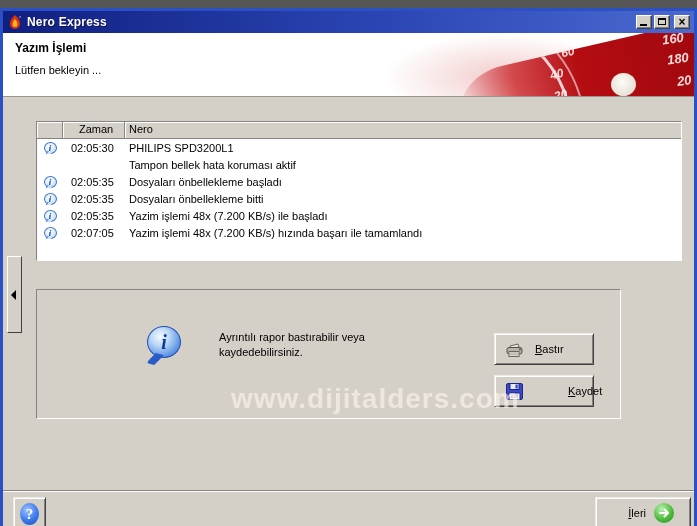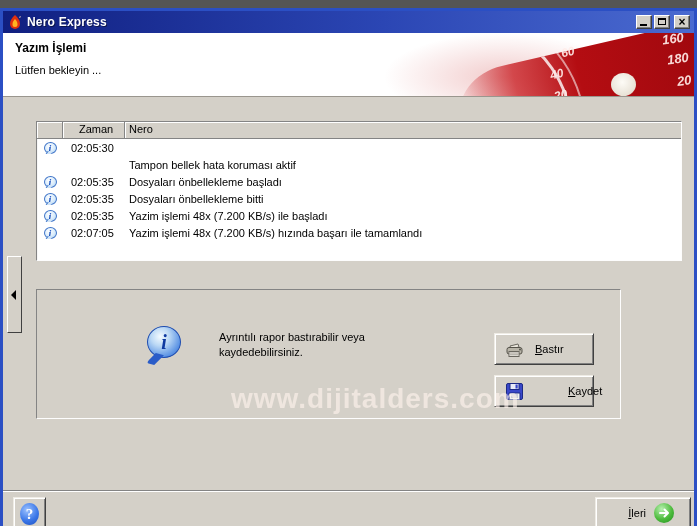--- a/index.html
+++ b/index.html
@@ -218,20 +218,21 @@
       <div class="hcell c-icon"></div>
       <div class="hcell c-time">Zaman</div>
       <div class="hcell c-event">Nero</div>
     </div>
     <div>
         <div class="log-row">
       <div class="cell c-icon">
         <span class="bubble-sm">i</span>
       </div>
       <div class="cell c-time">02:05:30</div>
+      <div class="cell c-event">PHILIPS SPD3200L1</div>
     </div>
         <div class="log-row">
       <div class="cell c-icon">
         <span class="bubble-sm" style="visibility: hidden;">i</span>
       </div>
       <div class="cell c-time"></div>
       <div class="cell c-event">Tampon bellek hata koruması aktif</div>
     </div>
         <div class="log-row">
       <div class="cell c-icon">

